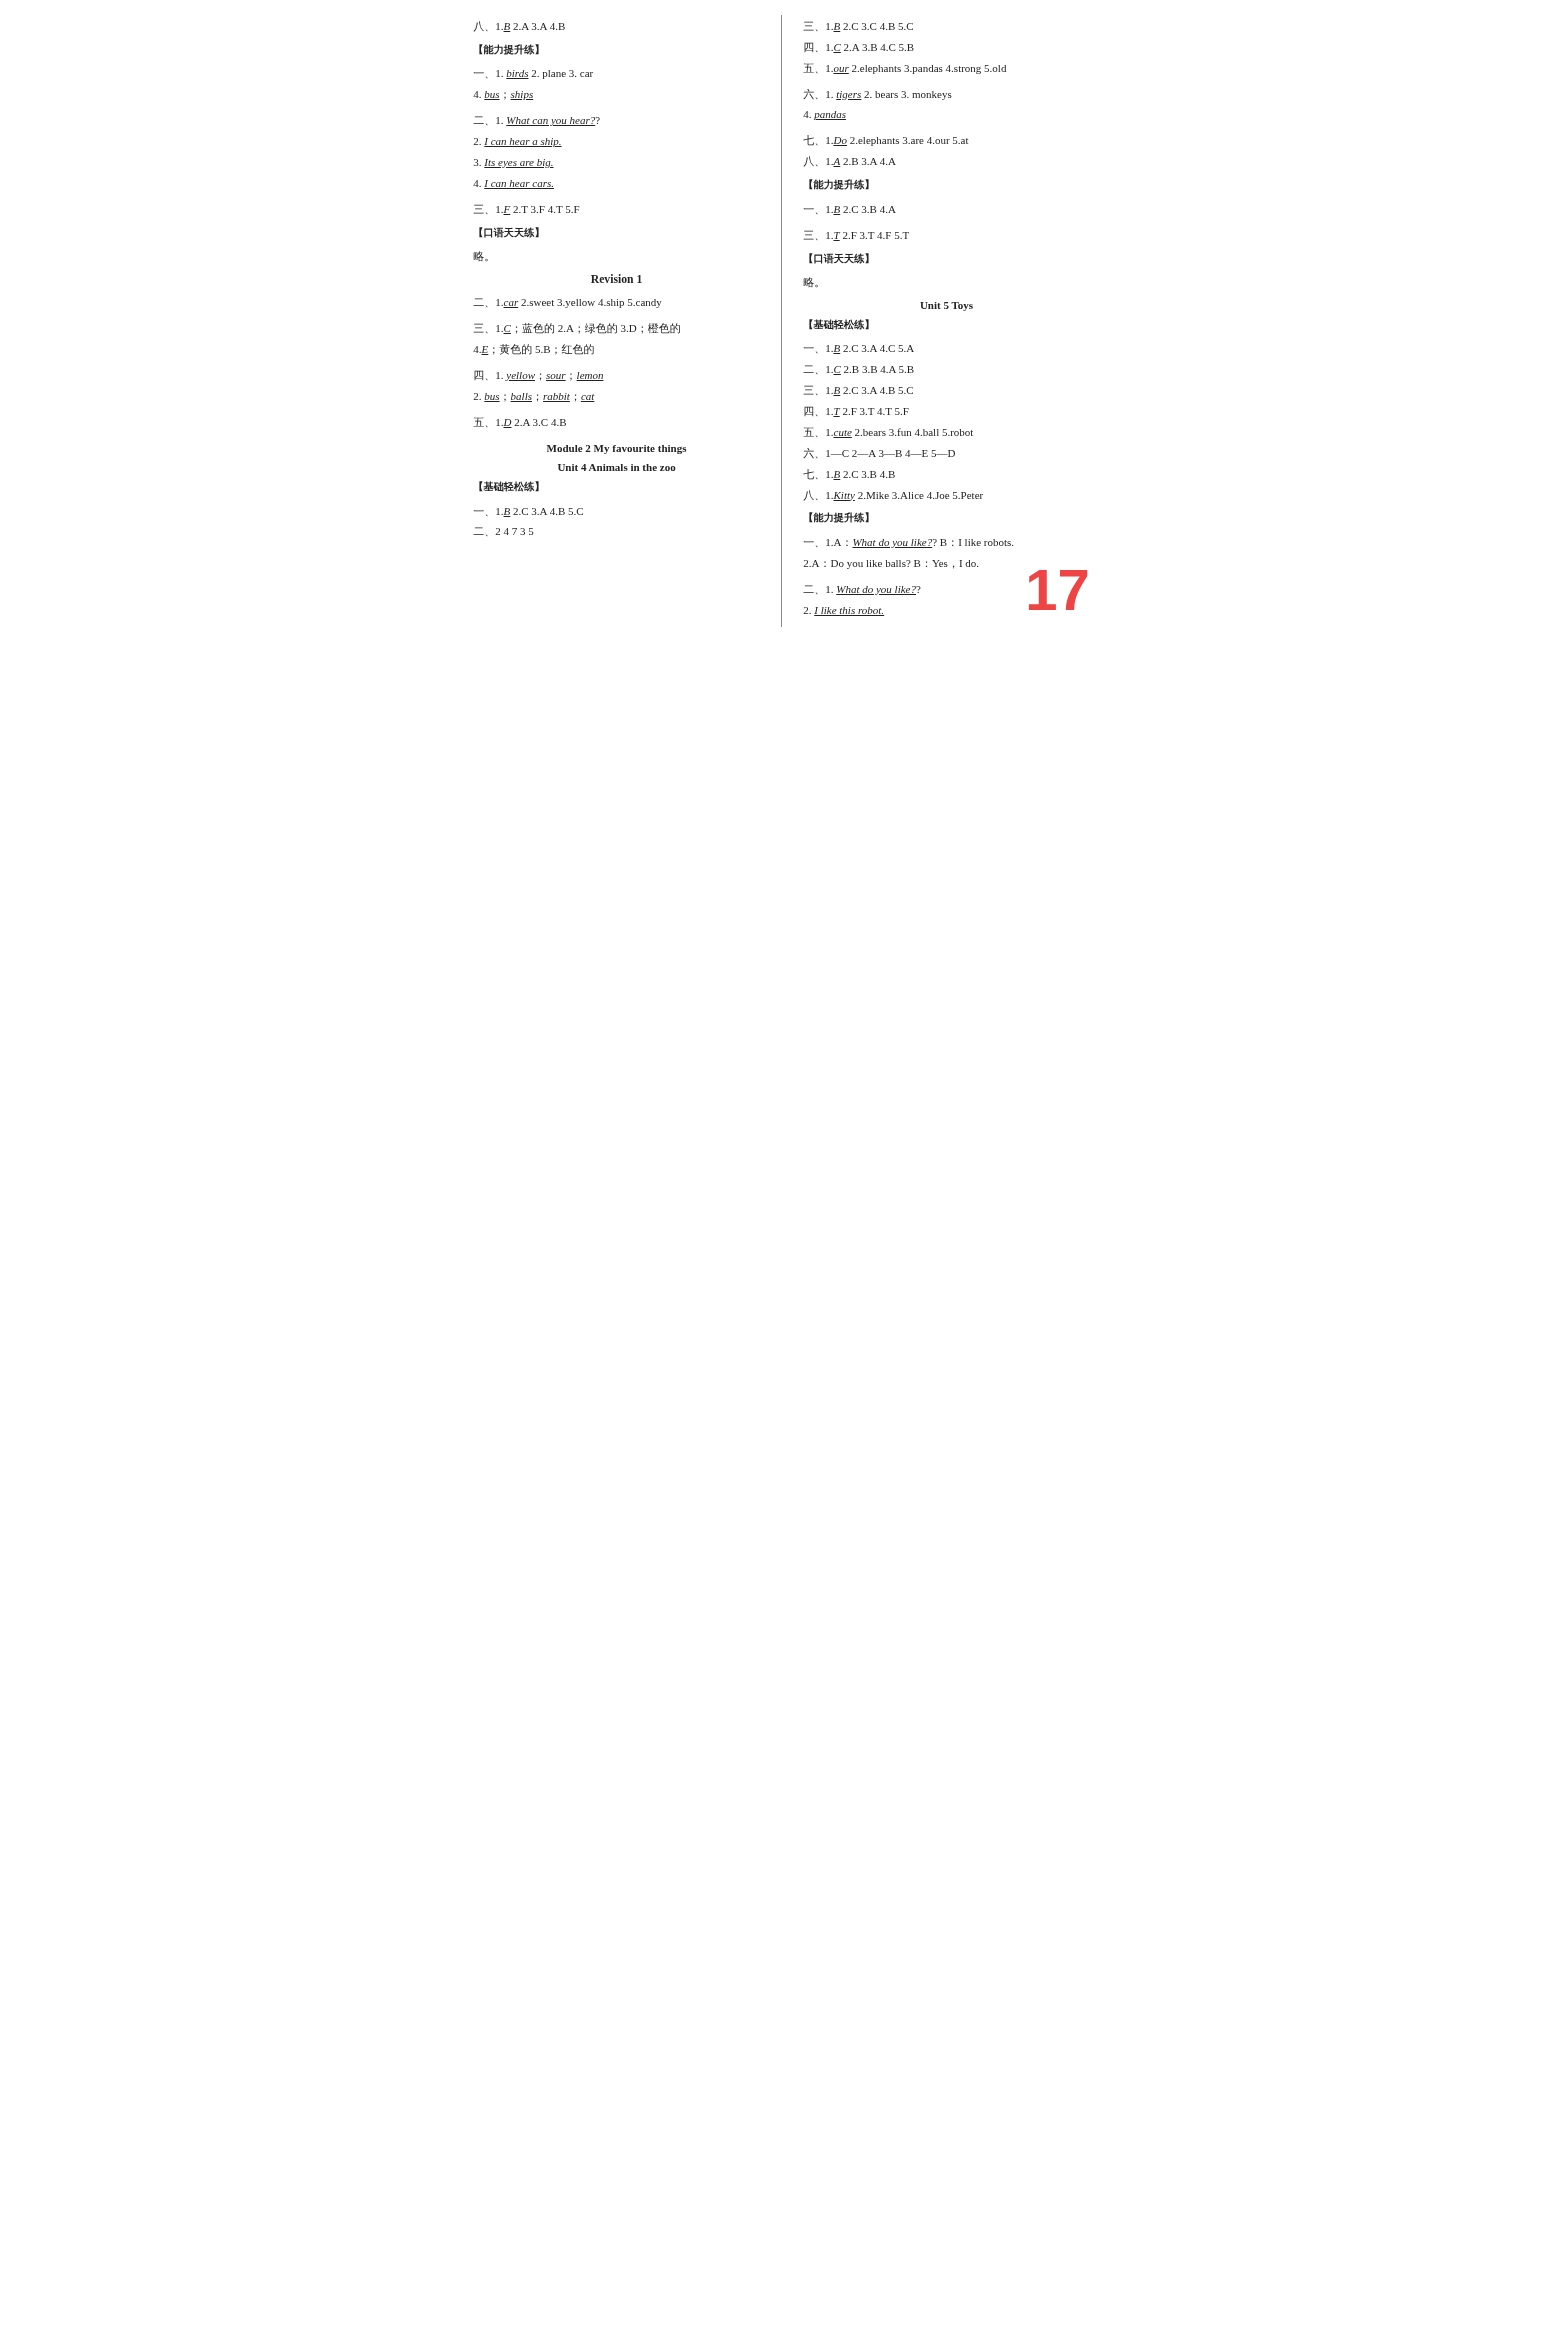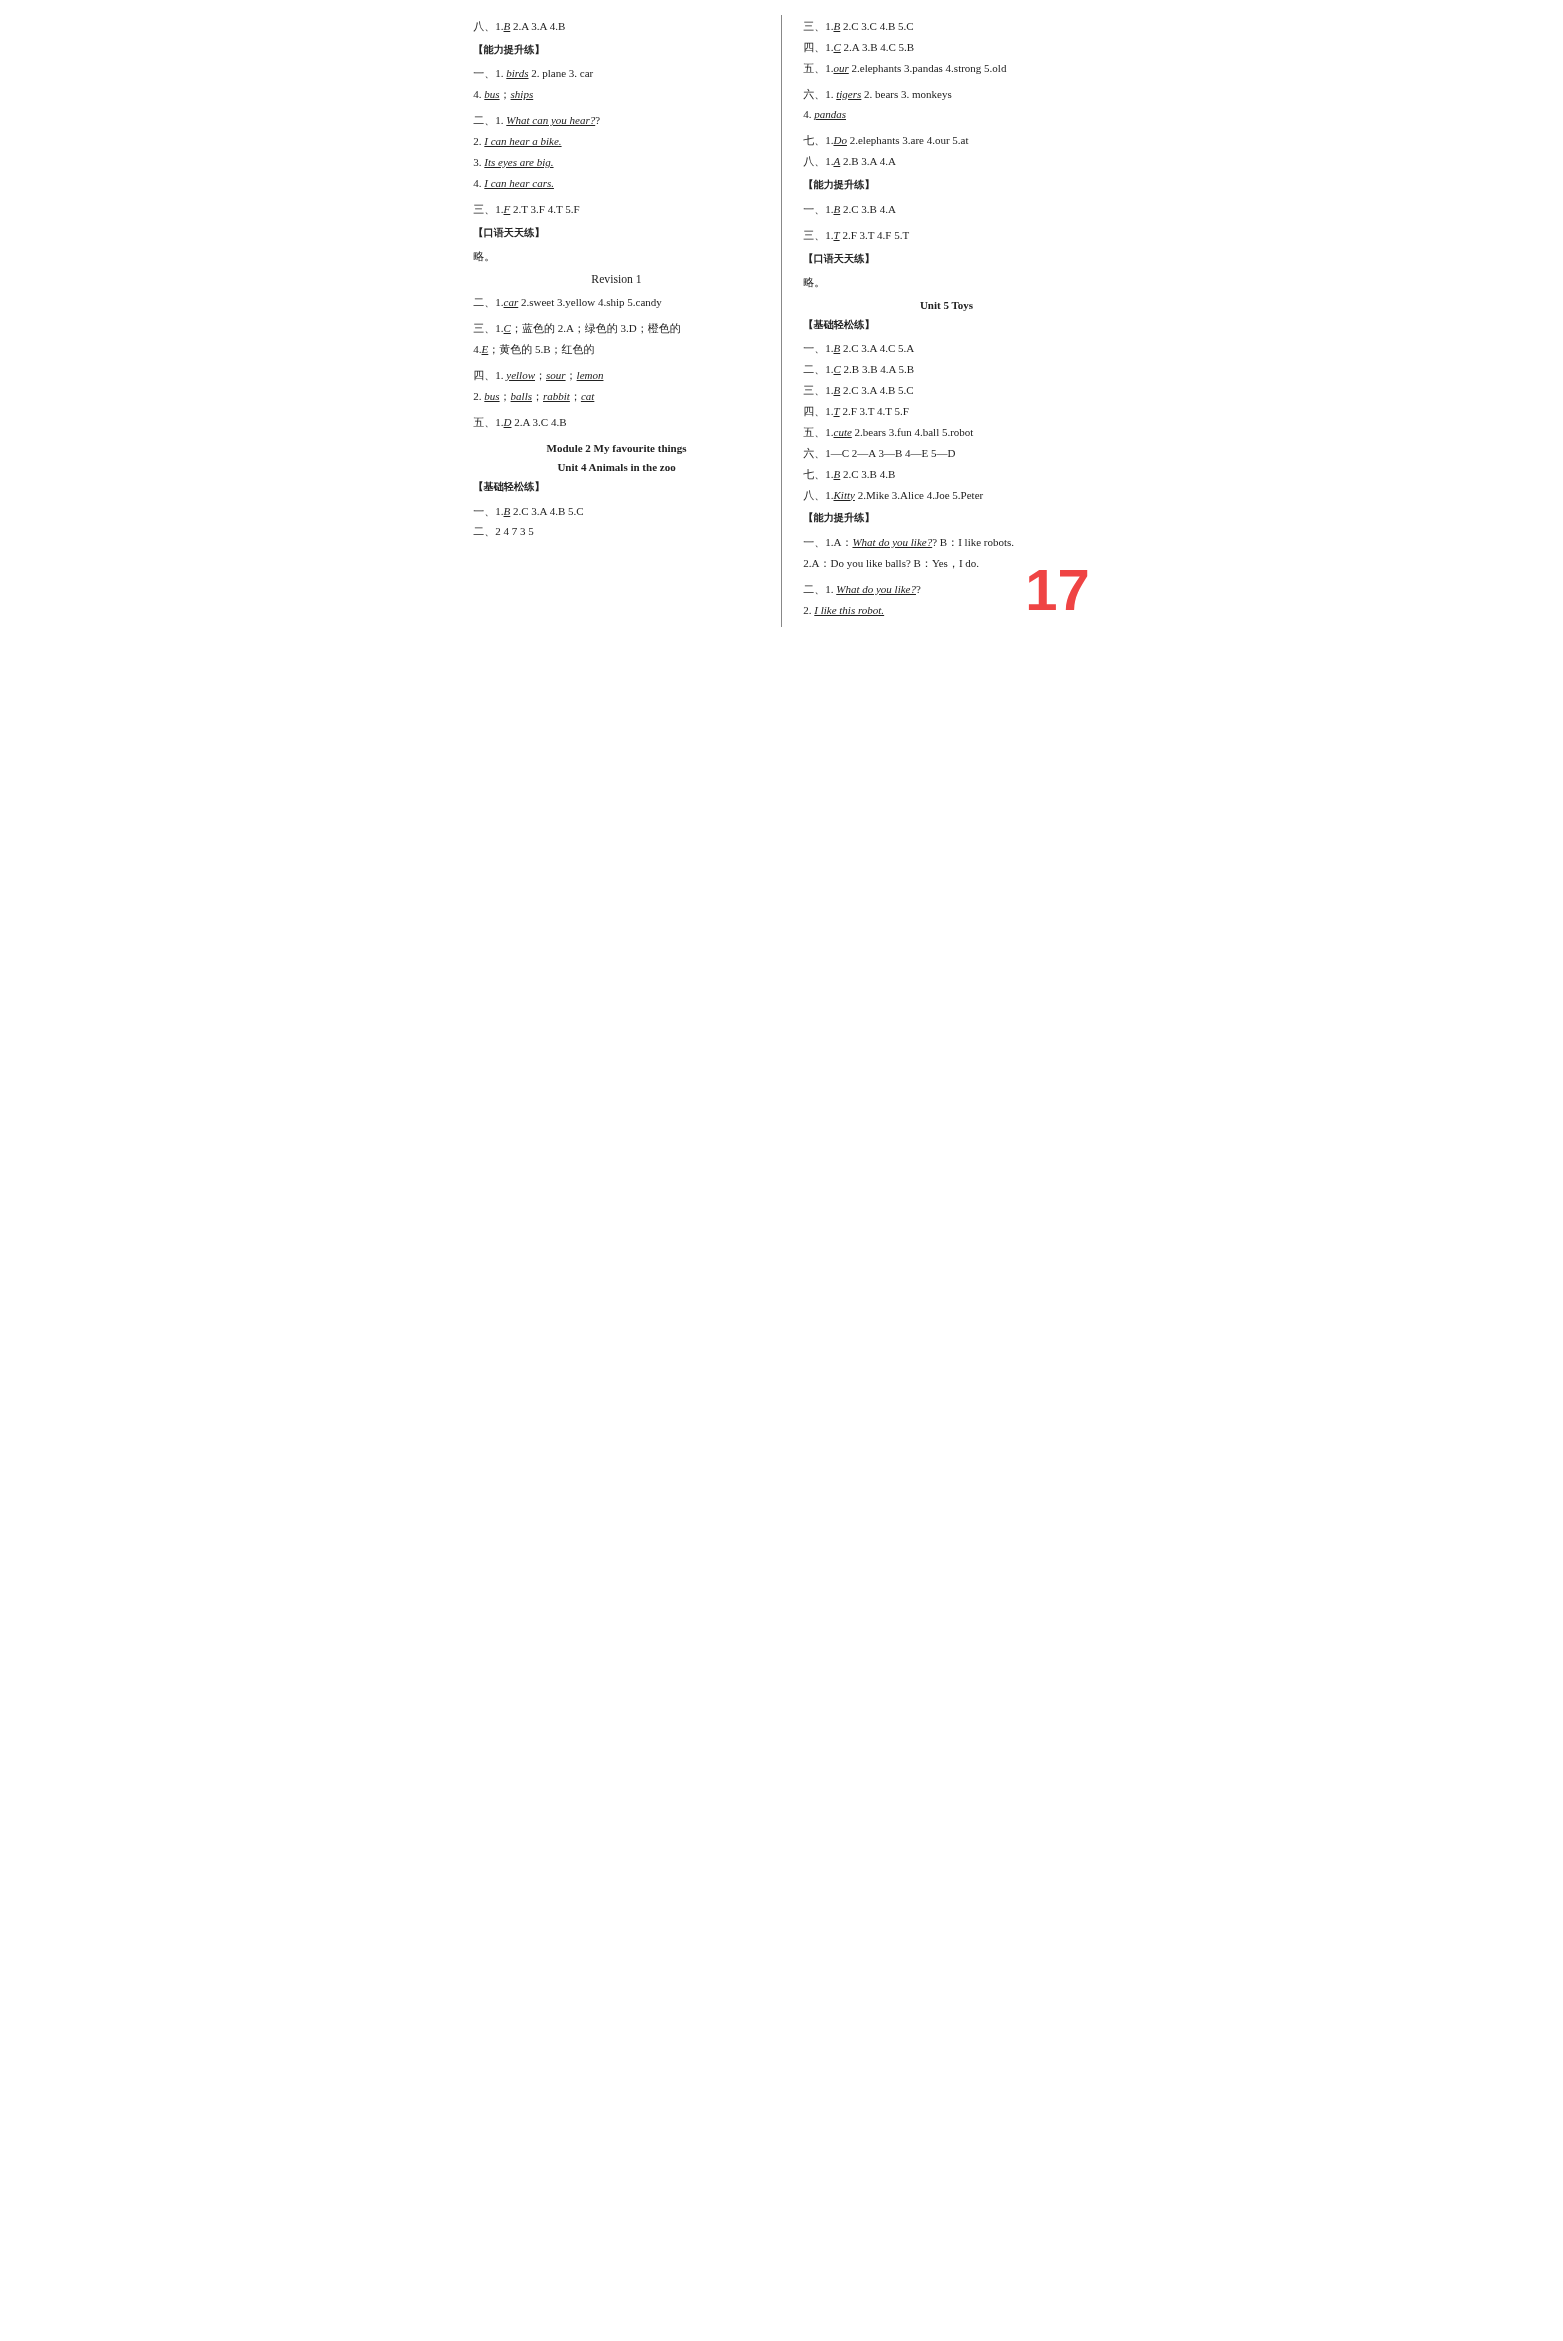--- a/index.html
+++ b/index.html
@@ -22,21 +22,21 @@
       flex: 1;
       padding: 0 13px;
     }
     .divider {
       width: 1.5px;
       background: #888;
       min-height: 100%;
     }
     .section { margin-bottom: 7.3px; }
     .section-title {
-      font-weight: normal;
+      font-weight: bold;
       font-size: 11.7px;
       text-align: center;
       margin: 7.3px 0 4.4px 0;
     }
     .unit-title {
       font-weight: bold;
       font-size: 11px;
       text-align: center;
       margin: 4.4px 0 2.9px 0;
     }
@@ -80,21 +80,21 @@
       </div>
       <div class="section">
         <div class="bracket-title">【能力提升练】</div>
       </div>
       <div class="section">
         <div class="line">一、1. <span class="underline">birds</span>  2. plane  3. car</div>
         <div class="line">4. <span class="underline">bus</span>；<span class="underline">ships</span></div>
       </div>
       <div class="section">
         <div class="line">二、1. <span class="underline">What can you hear?</span>?</div>
-        <div class="line">2. <span class="underline">I can hear a bike.</span></div>
+        <div class="line">2. <span class="underline">I can hear a ship.</span></div>
         <div class="line">3. <span class="underline">Its eyes are big.</span></div>
         <div class="line">4. <span class="underline">I can hear cars.</span></div>
       </div>
       <div class="section">
         <div class="line">三、1.<span class="underline">F</span>  2.T  3.F  4.T  5.F</div>
       </div>
       <div class="section">
         <div class="bracket-title">【口语天天练】</div>
       </div>
       <div class="section">

